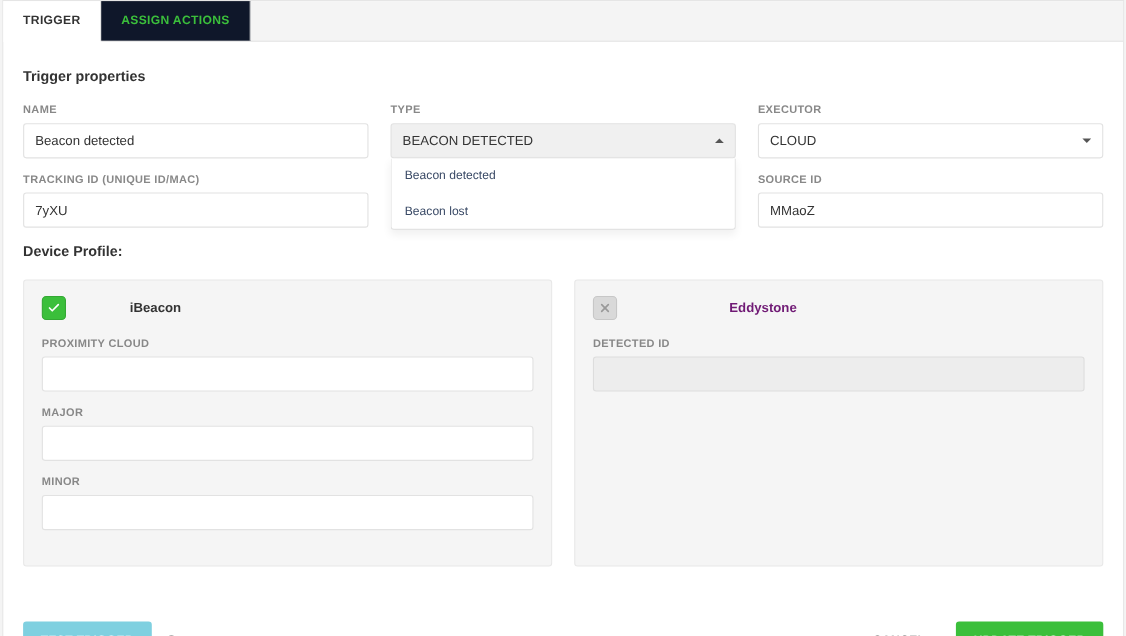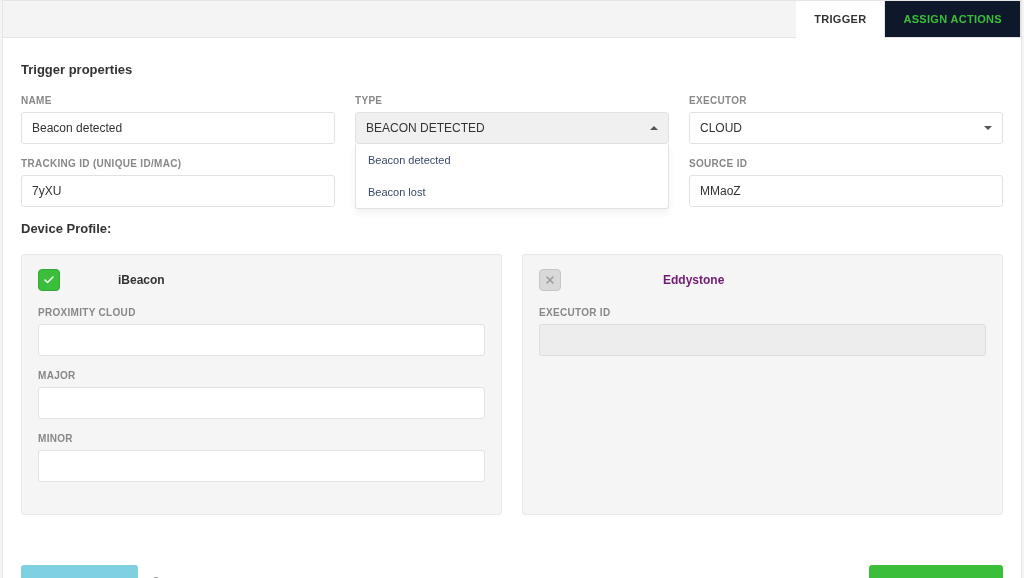--- a/index.html
+++ b/index.html
@@ -13,21 +13,20 @@
   .container {
     background: #fff;
     margin: 0 2px;
     border: 1px solid #e5e5e5;
     width: 1020px;
   }
   .tabs {
     display: flex;
     border-bottom: 1px solid #e5e5e5;
     background: #f4f4f4;
-    justify-content: flex-end;
   }
   .tab {
     padding: 12px 18px;
     font-size: 11px;
     font-weight: 700;
     letter-spacing: 0.3px;
     cursor: pointer;
     color: #555;
     background: #0f172a;
     border-right: 1px solid #e5e5e5;
@@ -265,21 +264,21 @@
         <div class="profile-head">
           <div class="chk chk-off">
             <svg width="12" height="12" viewBox="0 0 24 24" fill="none" stroke-width="3" stroke-linecap="round">
                 <line x1="18" y1="6" x2="6" y2="18"></line>
                 <line x1="6" y1="6" x2="18" y2="18"></line>
               </svg>
           </div>
           <div class="profile-title muted">Eddystone</div>
         </div>
         <div class="profile-field">
-          <div class="field-label">EXECUTOR ID</div>
+          <div class="field-label">DETECTED ID</div>
           <input class="profile-input disabled" type="text" disabled="" value="" style="">
         </div>
       </div>
     </div>
 
     <div class="footer">
       <button class="btn btn-test">TEST TRIGGER</button>
       <span class="help">?</span>
       <div class="spacer"></div>
       <button class="btn btn-cancel">CANCEL</button>

